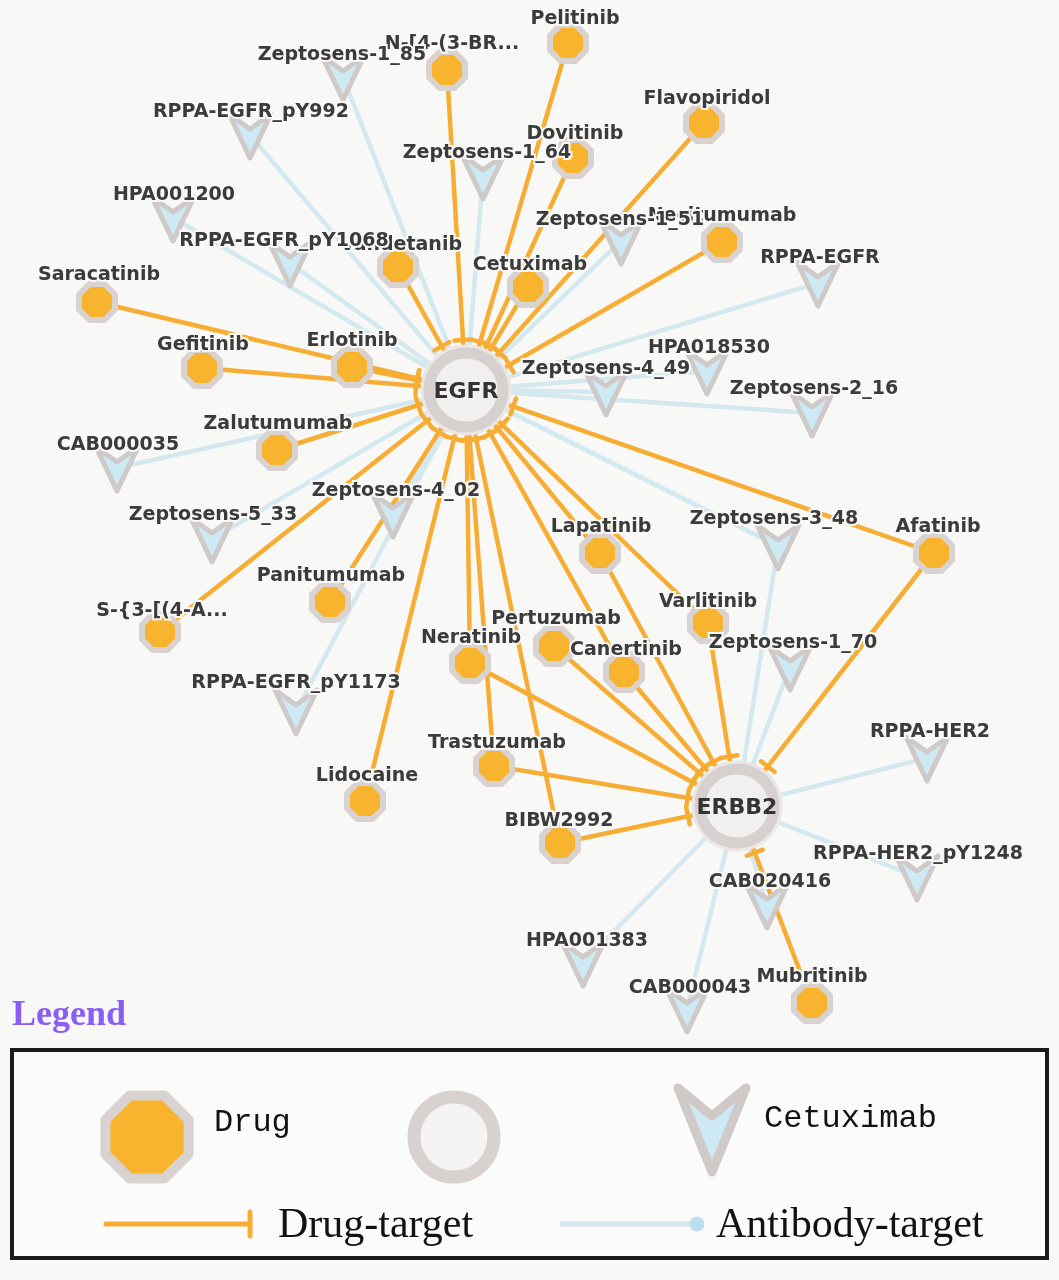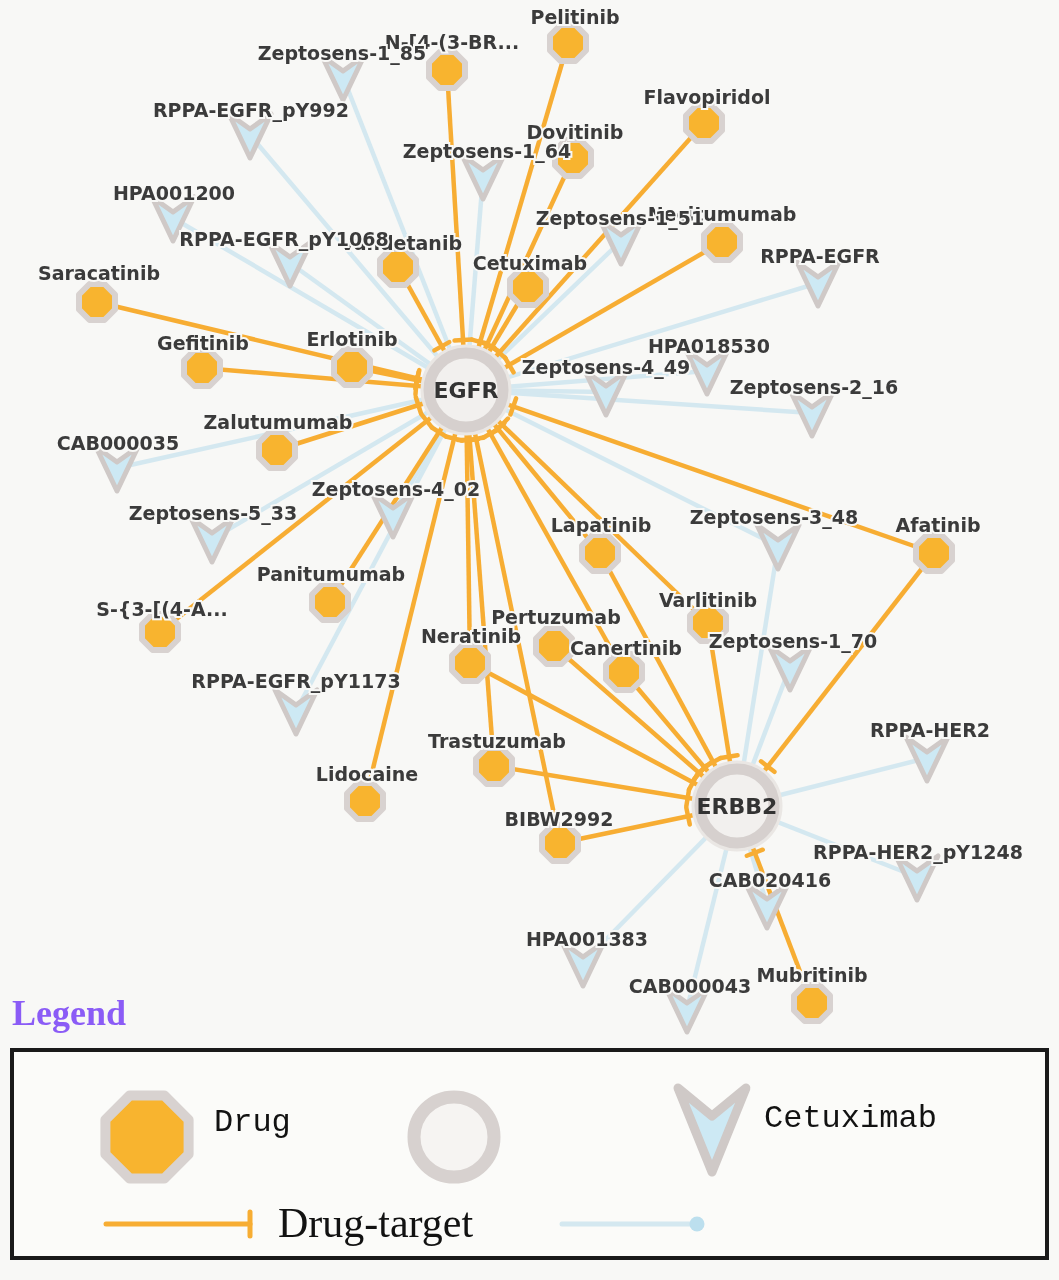--- a/index.html
+++ b/index.html
@@ -262,13 +262,14 @@
   <svg class="licon" style="left:100px;top:1206px" width="170" height="36">
     <line x1="6" y1="18" x2="150" y2="18" stroke="#F7AD33" stroke-width="5" stroke-linecap="round"></line>
     <line x1="150" y1="6" x2="150" y2="30" stroke="#F7AD33" stroke-width="5" stroke-linecap="round"></line>
   </svg>
   <span class="ltext2" style="left:278px;top:1199px">Drug-target</span>
 
   <svg class="licon" style="left:556px;top:1206px" width="160" height="36">
     <line x1="6" y1="18" x2="138" y2="18" stroke="#D4E8F0" stroke-width="5" stroke-linecap="round"></line>
     <circle cx="141" cy="18" r="7.5" fill="#BCDFEE"></circle>
   </svg>
+  <span class="ltext2" style="left:716px;top:1199px">Antibody-target</span>
 </div>
 
 </body></html>

